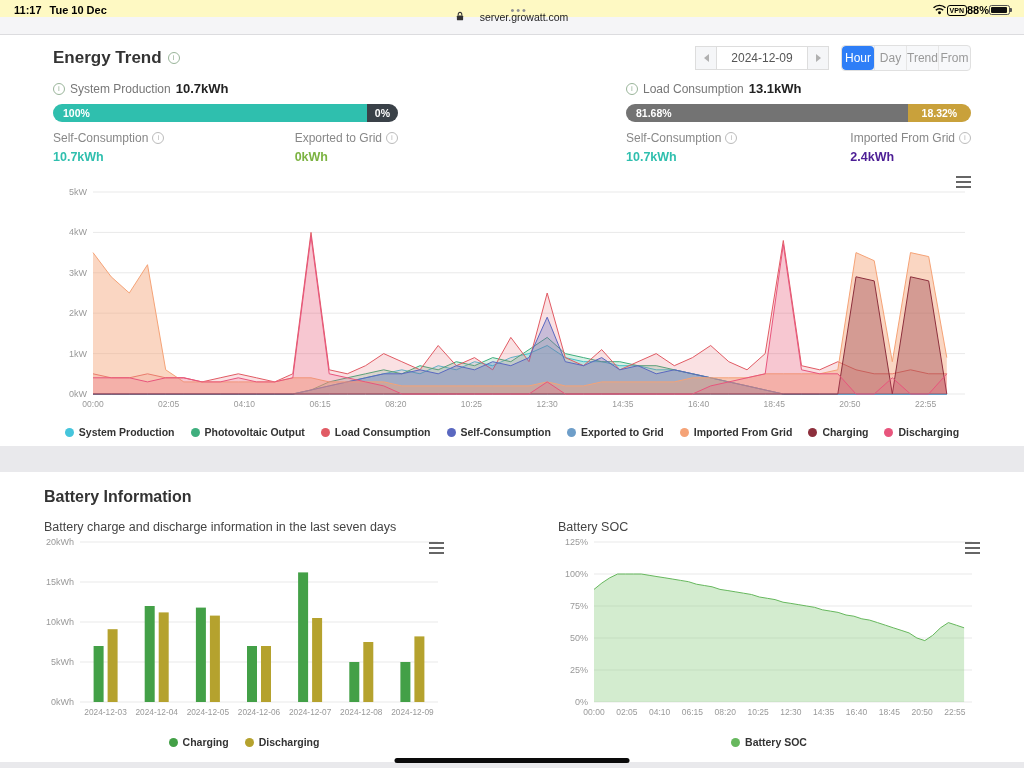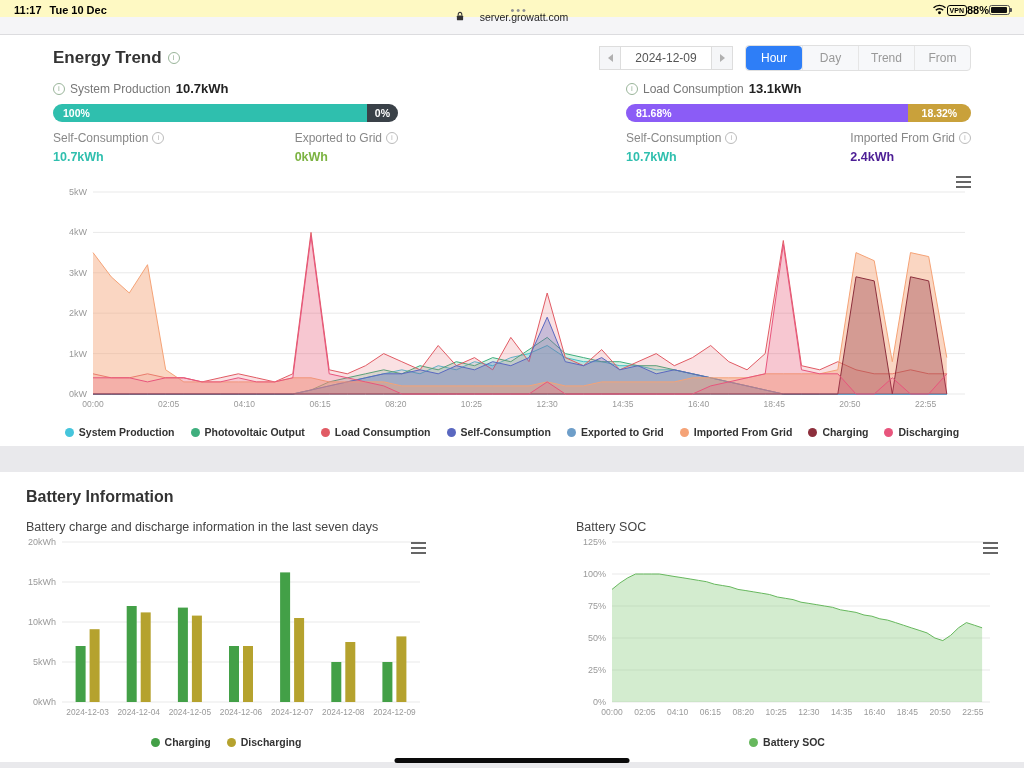--- a/index.html
+++ b/index.html
@@ -13,35 +13,35 @@
   .sb-right{display:flex;align-items:center;font-size:11px;font-weight:bold;color:#000}
   .vpn-badge{font-size:7px;font-weight:bold;border:1px solid #000;border-radius:3px;padding:0 2px;line-height:9px}
   .battery-shape{width:21px;height:10px;border:1px solid #555;border-radius:2.5px;position:relative;display:inline-block}
   .battery-shape::before{content:"";position:absolute;left:1px;top:1px;bottom:1px;width:82%;background:#111;border-radius:1px}
   .battery-shape::after{content:"";position:absolute;right:-3px;top:2px;width:2px;height:4px;background:#555;border-radius:0 1px 1px 0}
   .address-bar{height:17px;background:#f5f5f7;border-bottom:1px solid #dcdcdf;display:flex;align-items:center;justify-content:center;gap:16px;font-size:10.5px;color:#222;padding-bottom:17px}
 
   
   .card{background:#fff}
   .card-energy{padding:6px 53px 8px}
-  .card-battery{margin-top:26px;padding:16px 26px 0;min-height:290px}
+  .card-battery{margin-top:26px;padding:16px 44px 0;min-height:290px}
 
   .et-header{display:flex;justify-content:space-between;height:34px}
   .et-title-wrap{display:flex;align-items:center;gap:6px}
   .et-title{font-size:17px;font-weight:bold;color:#333}
   .info{display:inline-block;width:12px;height:12px;border:1px solid #9ab59a;border-radius:50%;color:#9ab59a;font-size:8px;line-height:10px;text-align:center;flex:none}
   .info::after{content:"i"}
   .et-controls{display:flex;align-items:center;gap:12px}
   .date-pager{display:flex;align-items:center;height:24px}
   .pager-btn{width:22px;height:24px;background:#f5f6f8;border:1px solid #ddd;display:flex;align-items:center;justify-content:center;cursor:pointer}
   .tri-left{width:0;height:0;border-top:4px solid transparent;border-bottom:4px solid transparent;border-right:5px solid #b0b0b0}
   .tri-right{width:0;height:0;border-top:4px solid transparent;border-bottom:4px solid transparent;border-left:5px solid #b0b0b0}
   .date-box{width:90px;height:24px;border-top:1px solid #ddd;border-bottom:1px solid #ddd;background:#fff;font-size:12px;color:#555;text-align:center;line-height:22px}
   .tab-group{display:flex;border:1px solid #e0e0e0;border-radius:4px;background:#f7f8fa;overflow:hidden}
-  .tab{width:56px;height:24px;border:none;background:transparent;font-size:12px;color:#999;line-height:24px;text-align:center;cursor:pointer;font-family:inherit}
+  .tab{width:32px;height:24px;border:none;background:transparent;font-size:12px;color:#999;line-height:24px;text-align:center;cursor:pointer;font-family:inherit}
   .tab + .tab{border-left:1px solid #e6e6e6}
   .tab.active{background:#2e7ef7;color:#fff;border-radius:4px;border-left:none}
 
   
   .stats-row{display:flex;justify-content:space-between;margin-top:6px}
   .stat-group{width:345px}
   .stat-head{display:flex;align-items:center;gap:5px;margin-bottom:8px}
   .stat-label{font-size:12px;color:#777}
   .stat-value{font-size:13px;font-weight:bold;color:#222}
   .progress{height:18px;border-radius:9px;overflow:hidden;display:flex;background:#eee}
@@ -160,21 +160,21 @@
       </div>
     </div>
 
     <div class="stat-group">
       <div class="stat-head">
         <span class="info"></span>
         <span class="stat-label">Load Consumption</span>
         <span class="stat-value">13.1kWh</span>
       </div>
       <div class="progress" id="cons-bar">
-          <div class="seg first" style="width: 81.68%; background: #8b5cf6;">81.68%</div>
+          <div class="seg first" style="width: 81.68%; background: #737373;">81.68%</div>
           <div class="seg" style="width: 18.32%; background: rgb(201, 161, 59);">18.32%</div>
         </div>
       <div class="stat-sub">
         <div>
           <div class="sub-label">
               <span>Self-Consumption</span>
               <span class="info"></span>
             </div>
           <div class="sub-value" style="color: rgb(47, 191, 174);">10.7kWh</div>
         </div>

